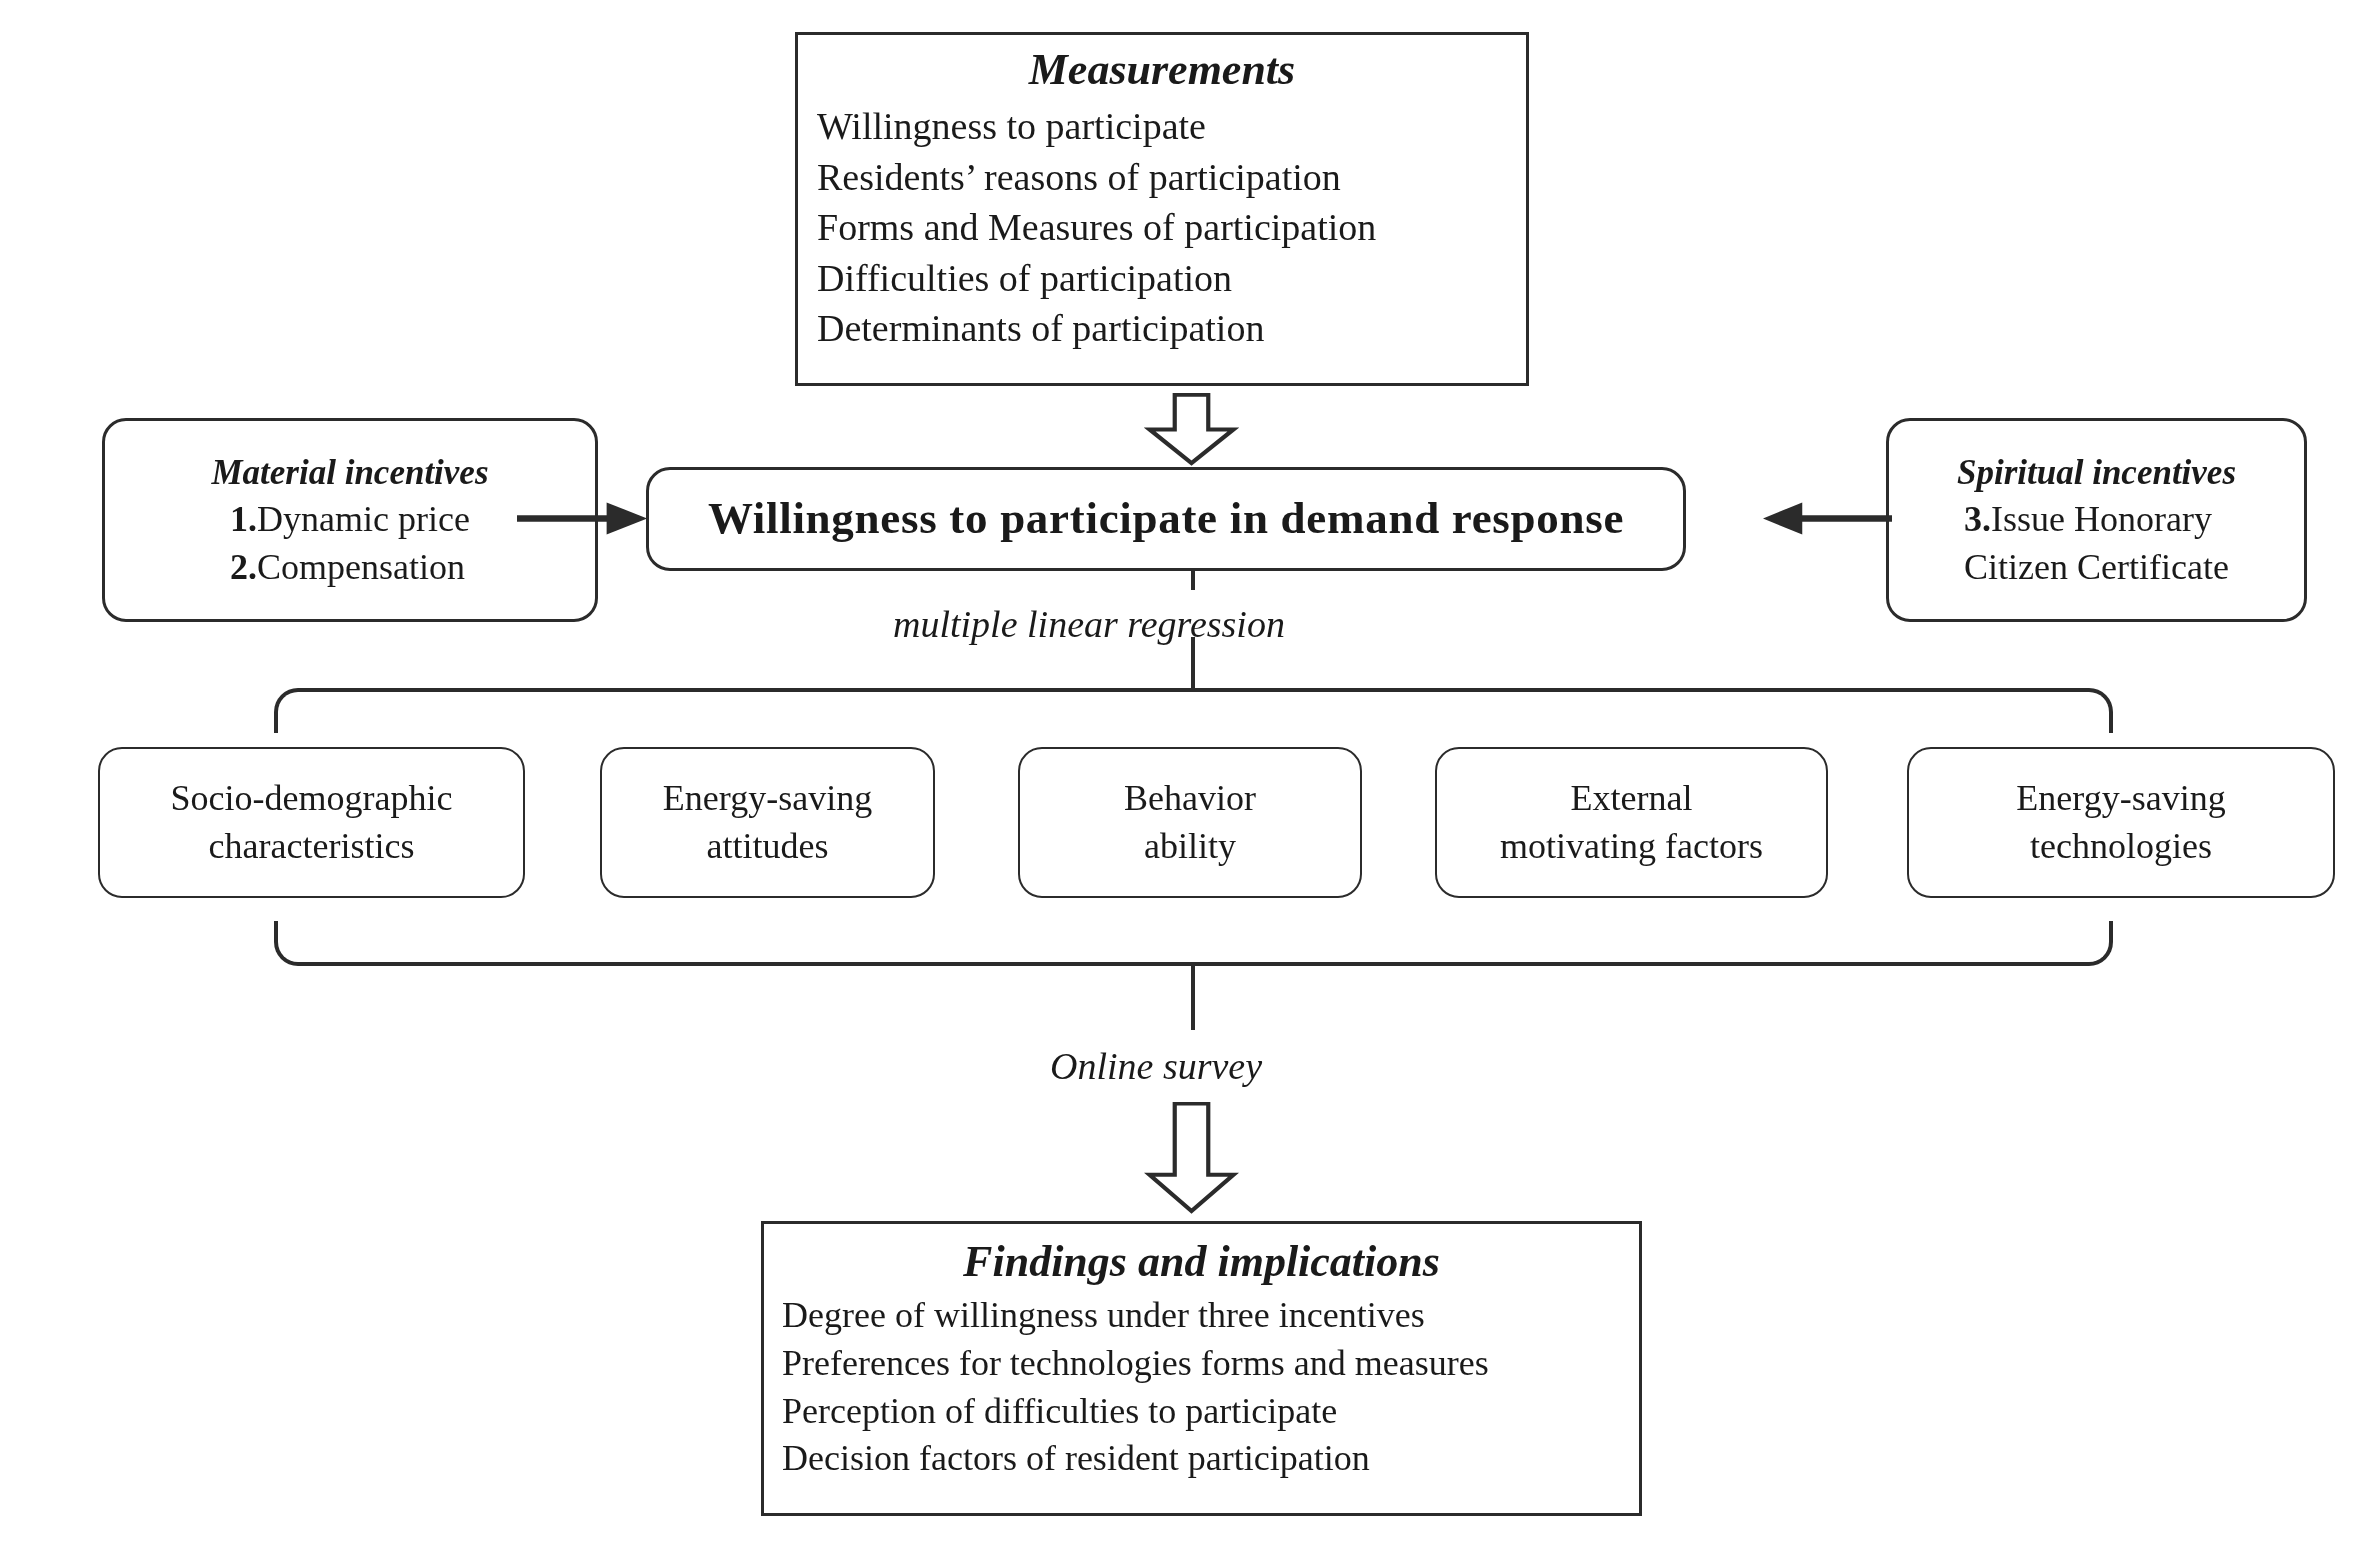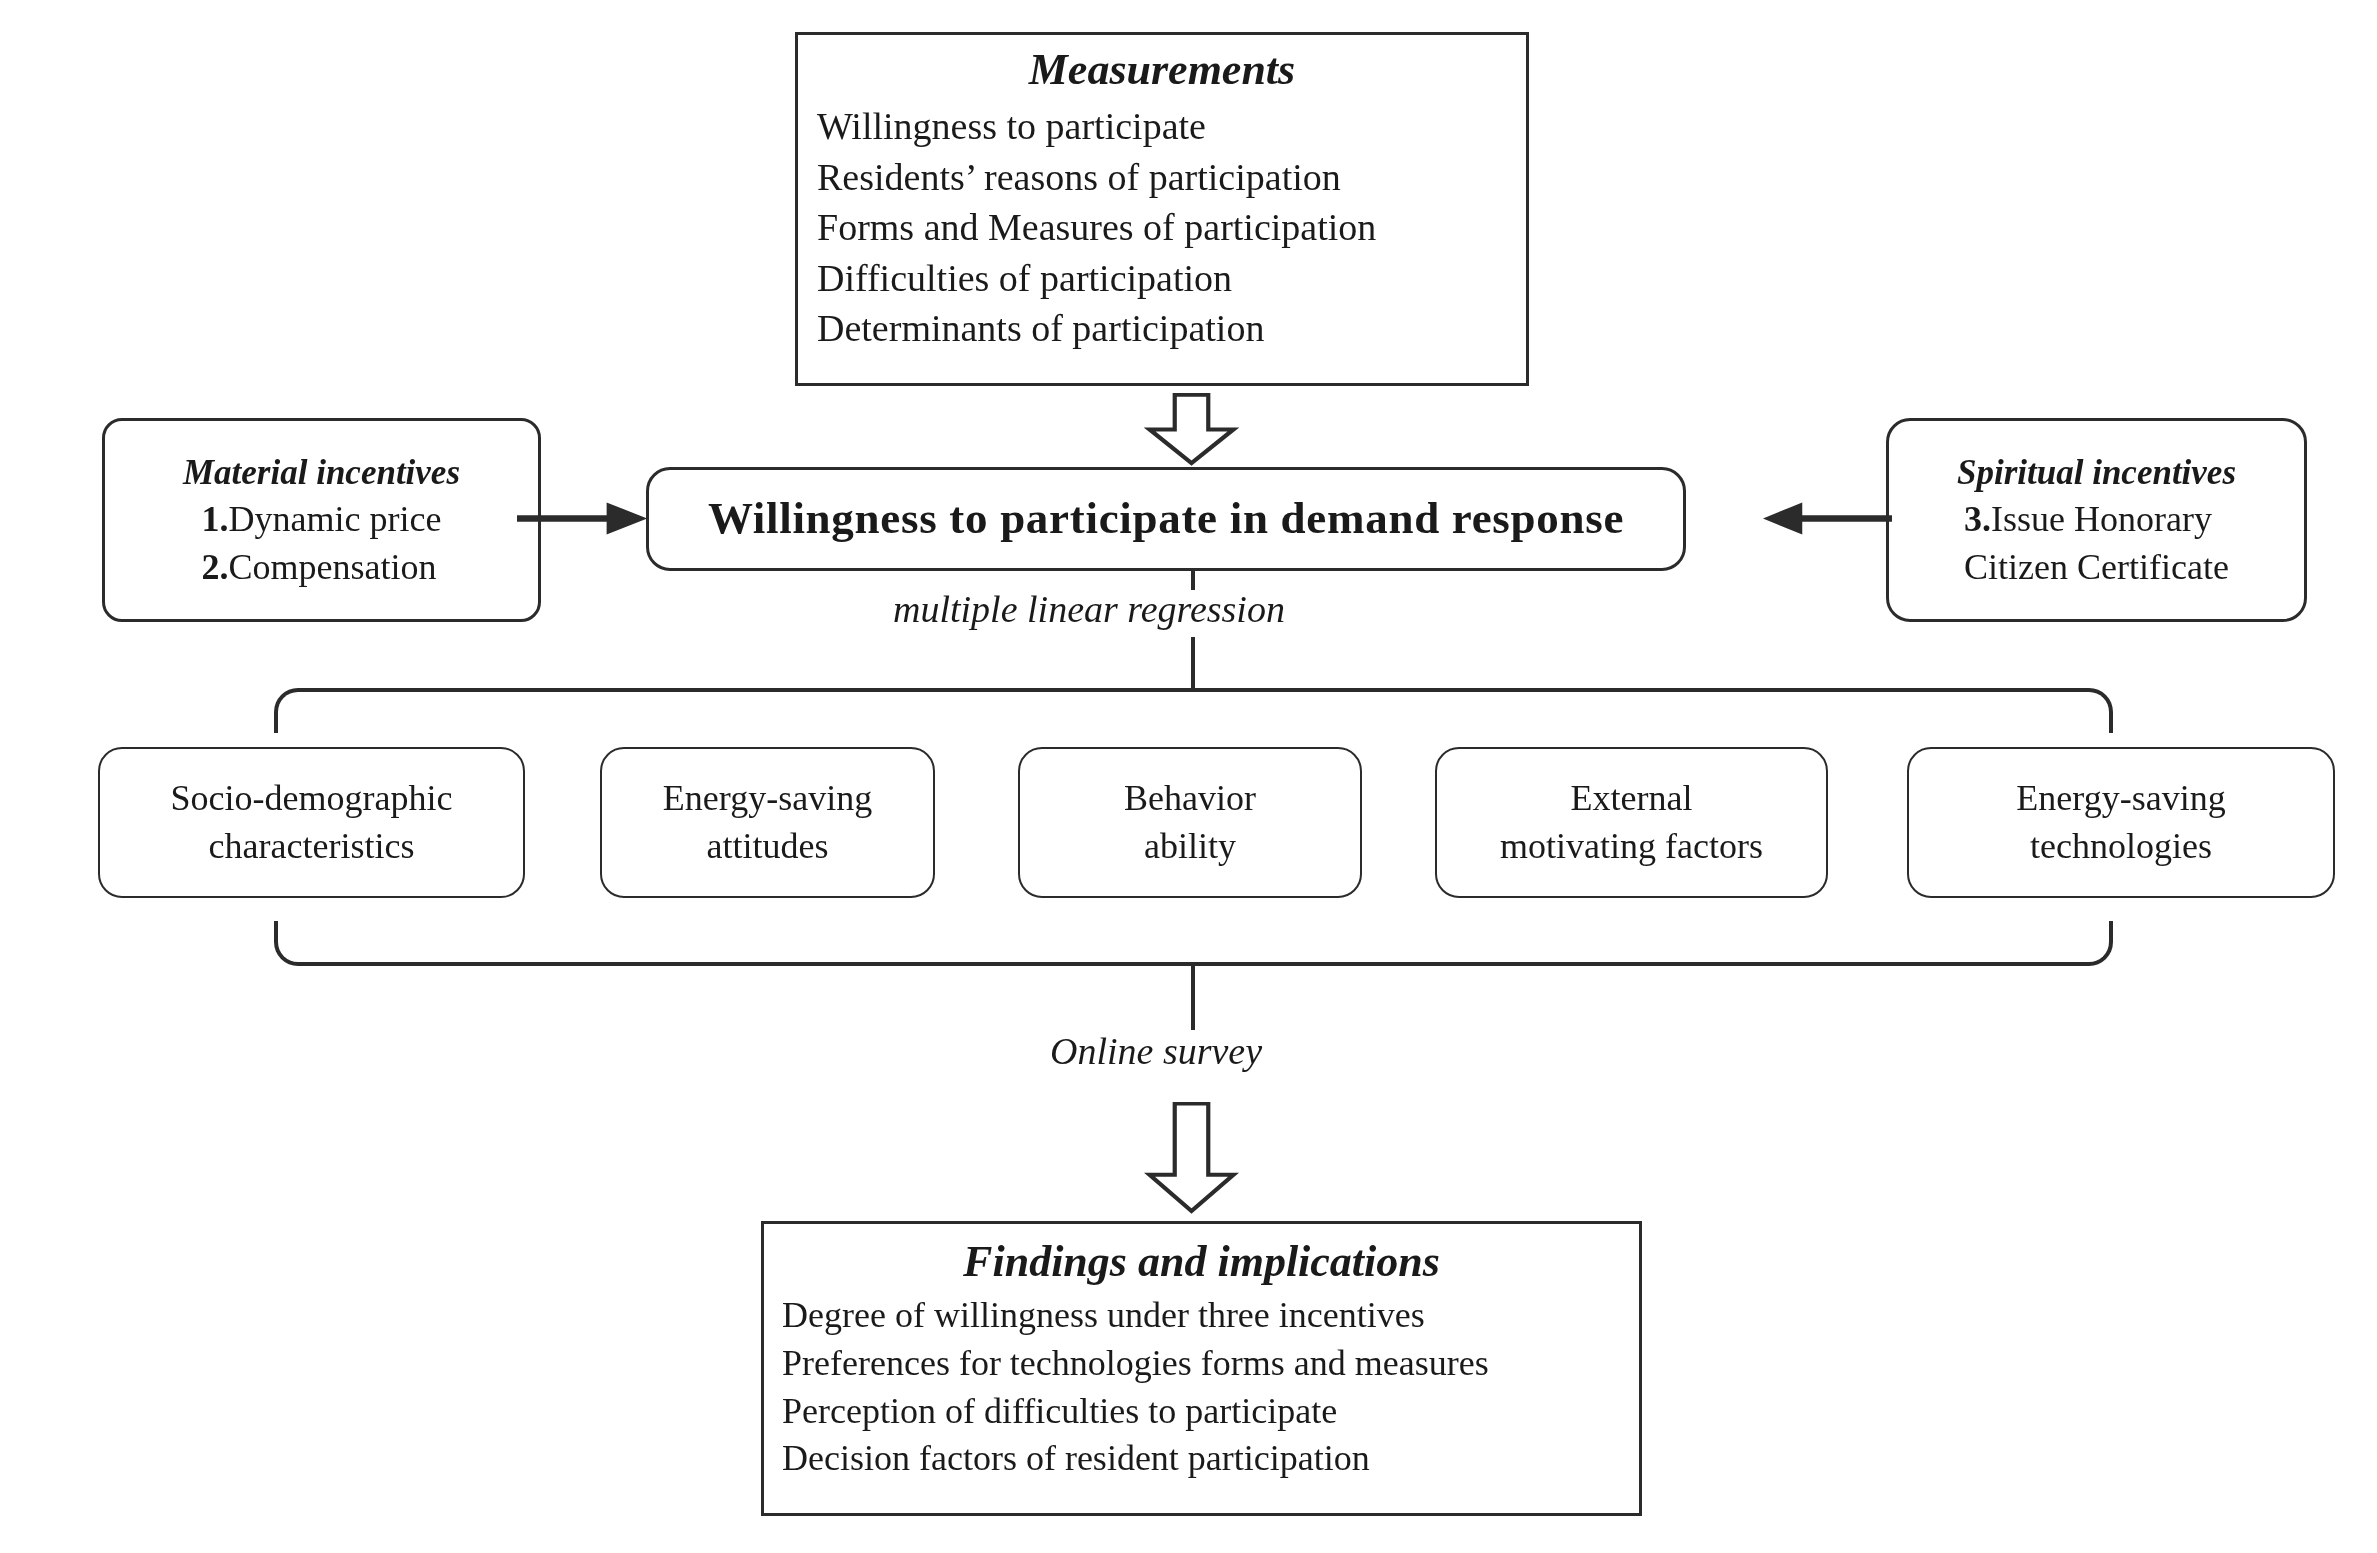--- a/index.html
+++ b/index.html
@@ -51,23 +51,22 @@
     text-align: left;
     padding-left: 19px;
     width: 100%;
     box-sizing: border-box;
   }
   #measurements-box .box-line { font-size: 38px; }
 
   
   #material-incentives-box {
     left: 102px; top: 418px;
-    width: 439px; height: 204px;
+    width: 496px; height: 204px;
     padding-top: 4.2px;
-    border-radius: 20px;
   }
   #material-incentives-box .box-title { font-size: 35px; margin-bottom: 4.2px; }
   #material-incentives-box .lines { text-align: left; }
   #material-incentives-box .box-line { font-size: 36px; }
   .numbered { font-weight: bold; }
 
   
   #spiritual-incentives-box {
     left: 1886px; top: 418px;
     width: 421px; height: 204px;
@@ -116,20 +115,21 @@
     width: 100%;
     box-sizing: border-box;
   }
   #findings-box .box-line { font-size: 36px; }
 
   
   .edge-label {
     position: absolute;
     font-style: italic;
     white-space: nowrap;
+    margin-top: 15px;
   }
   #label-multiple-linear-regression {
     left: 893px; top: 587px;
     font-size: 38px;
   }
   #label-online-survey {
     left: 1050px; top: 1029px;
     font-size: 38px;
   }
 

